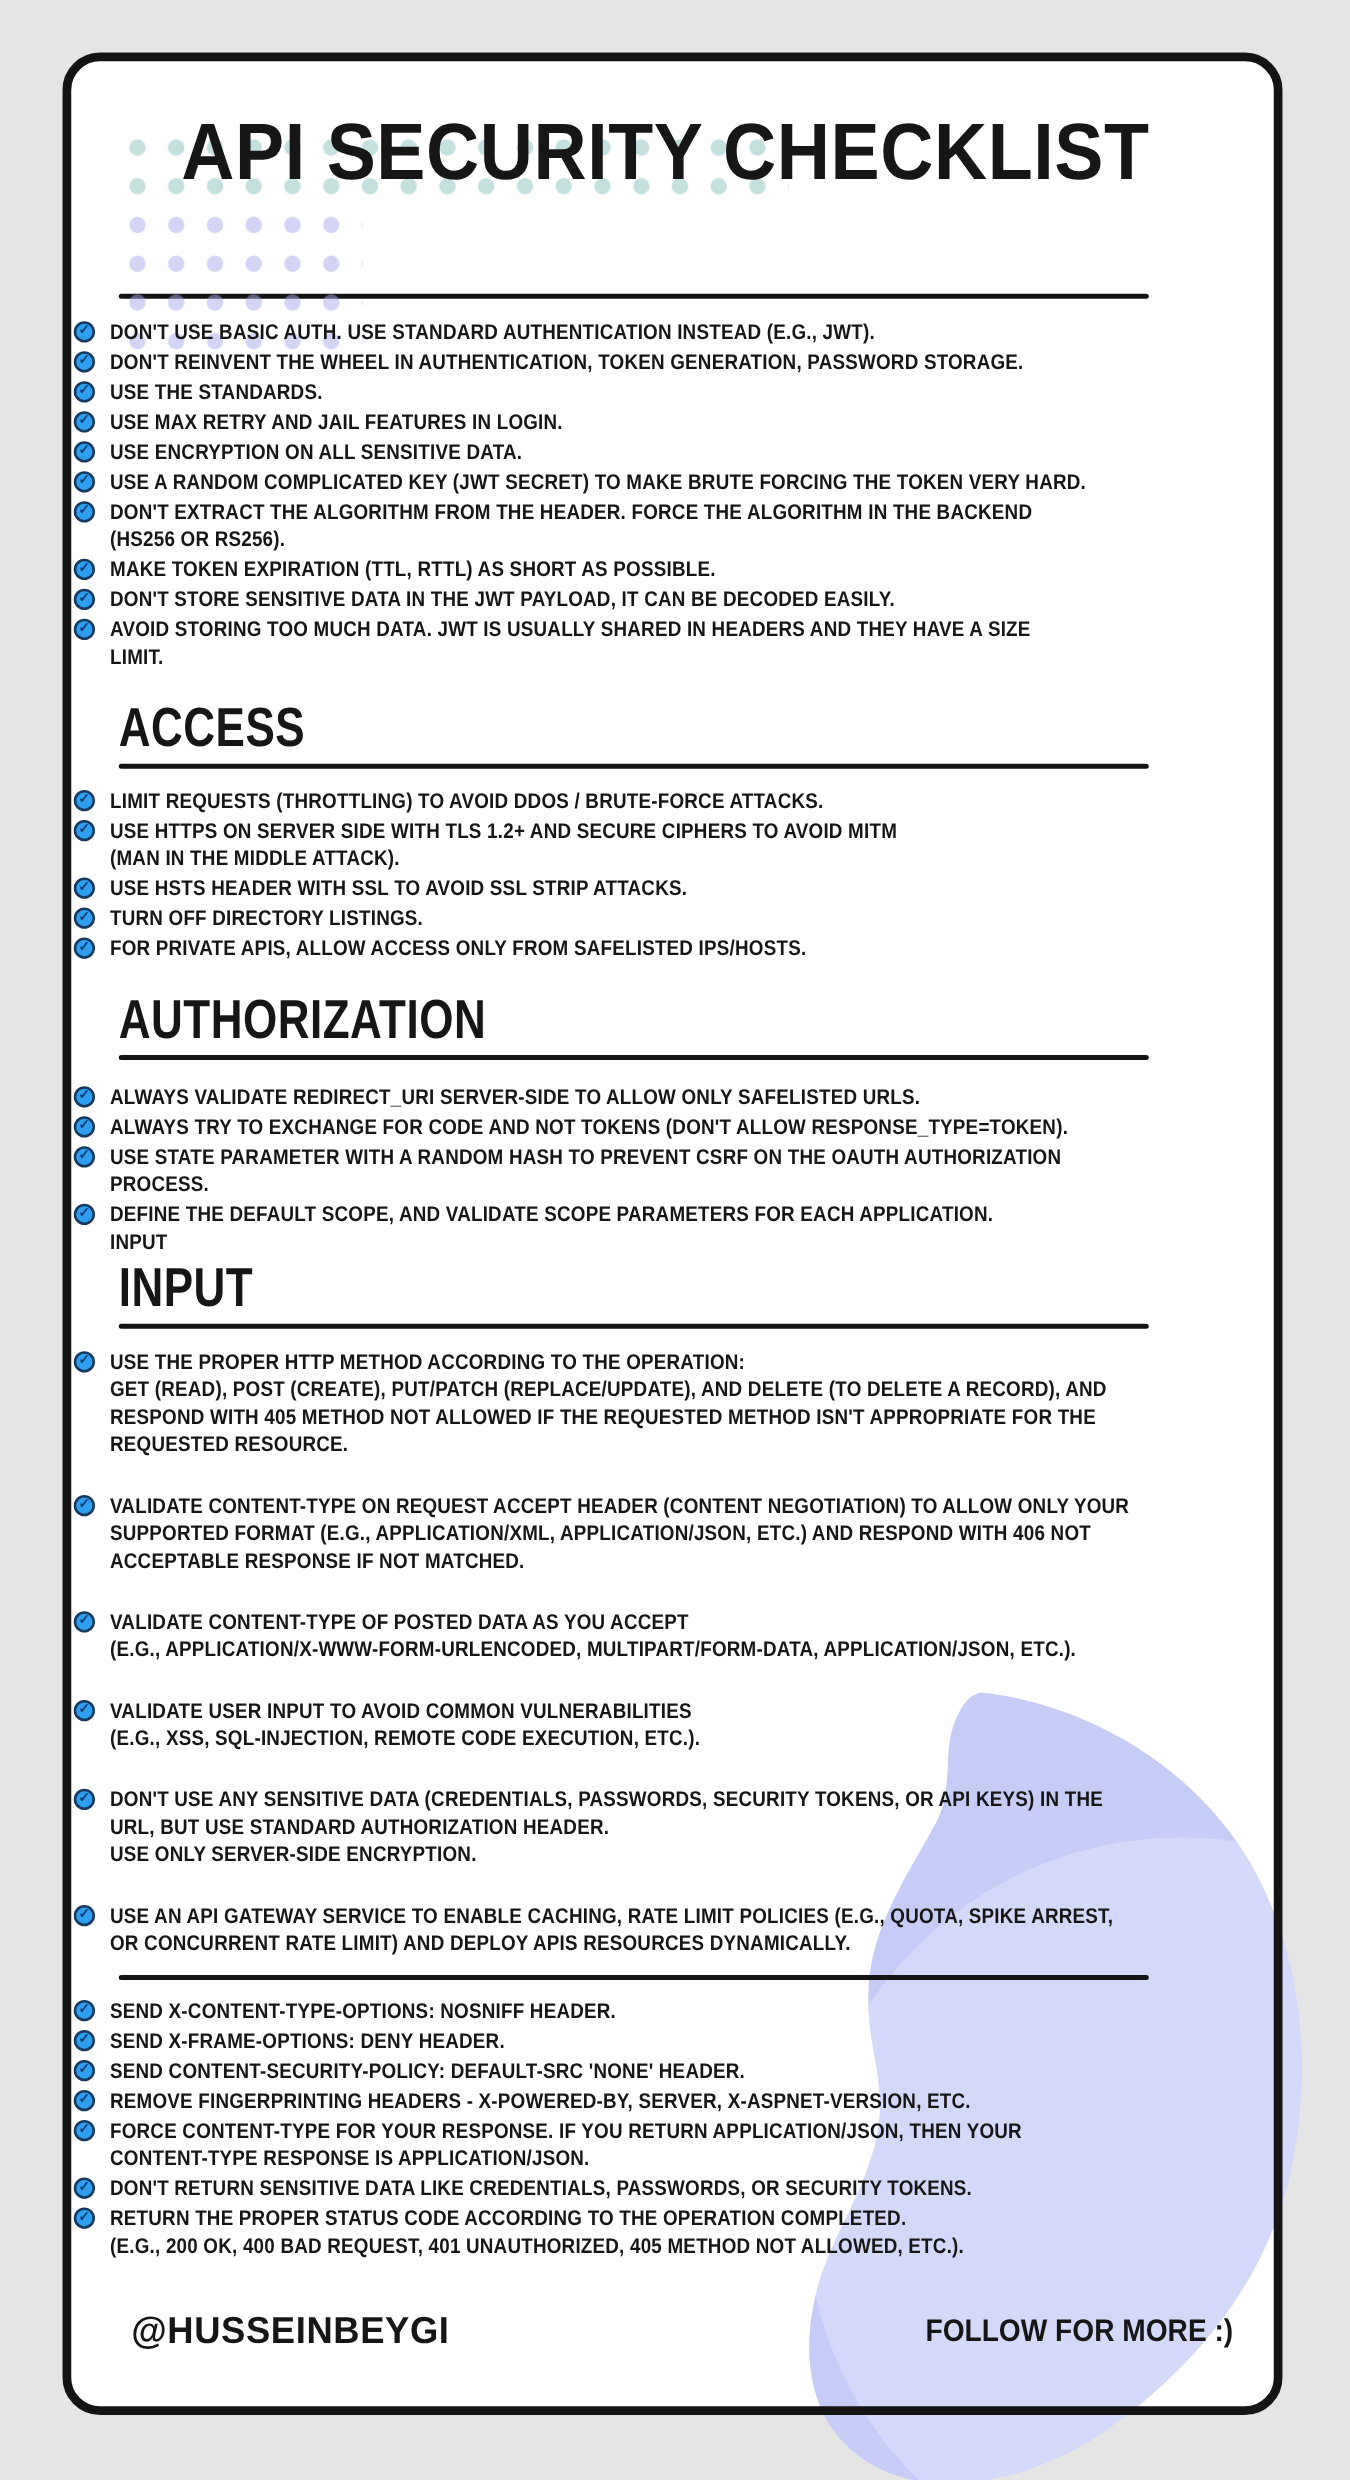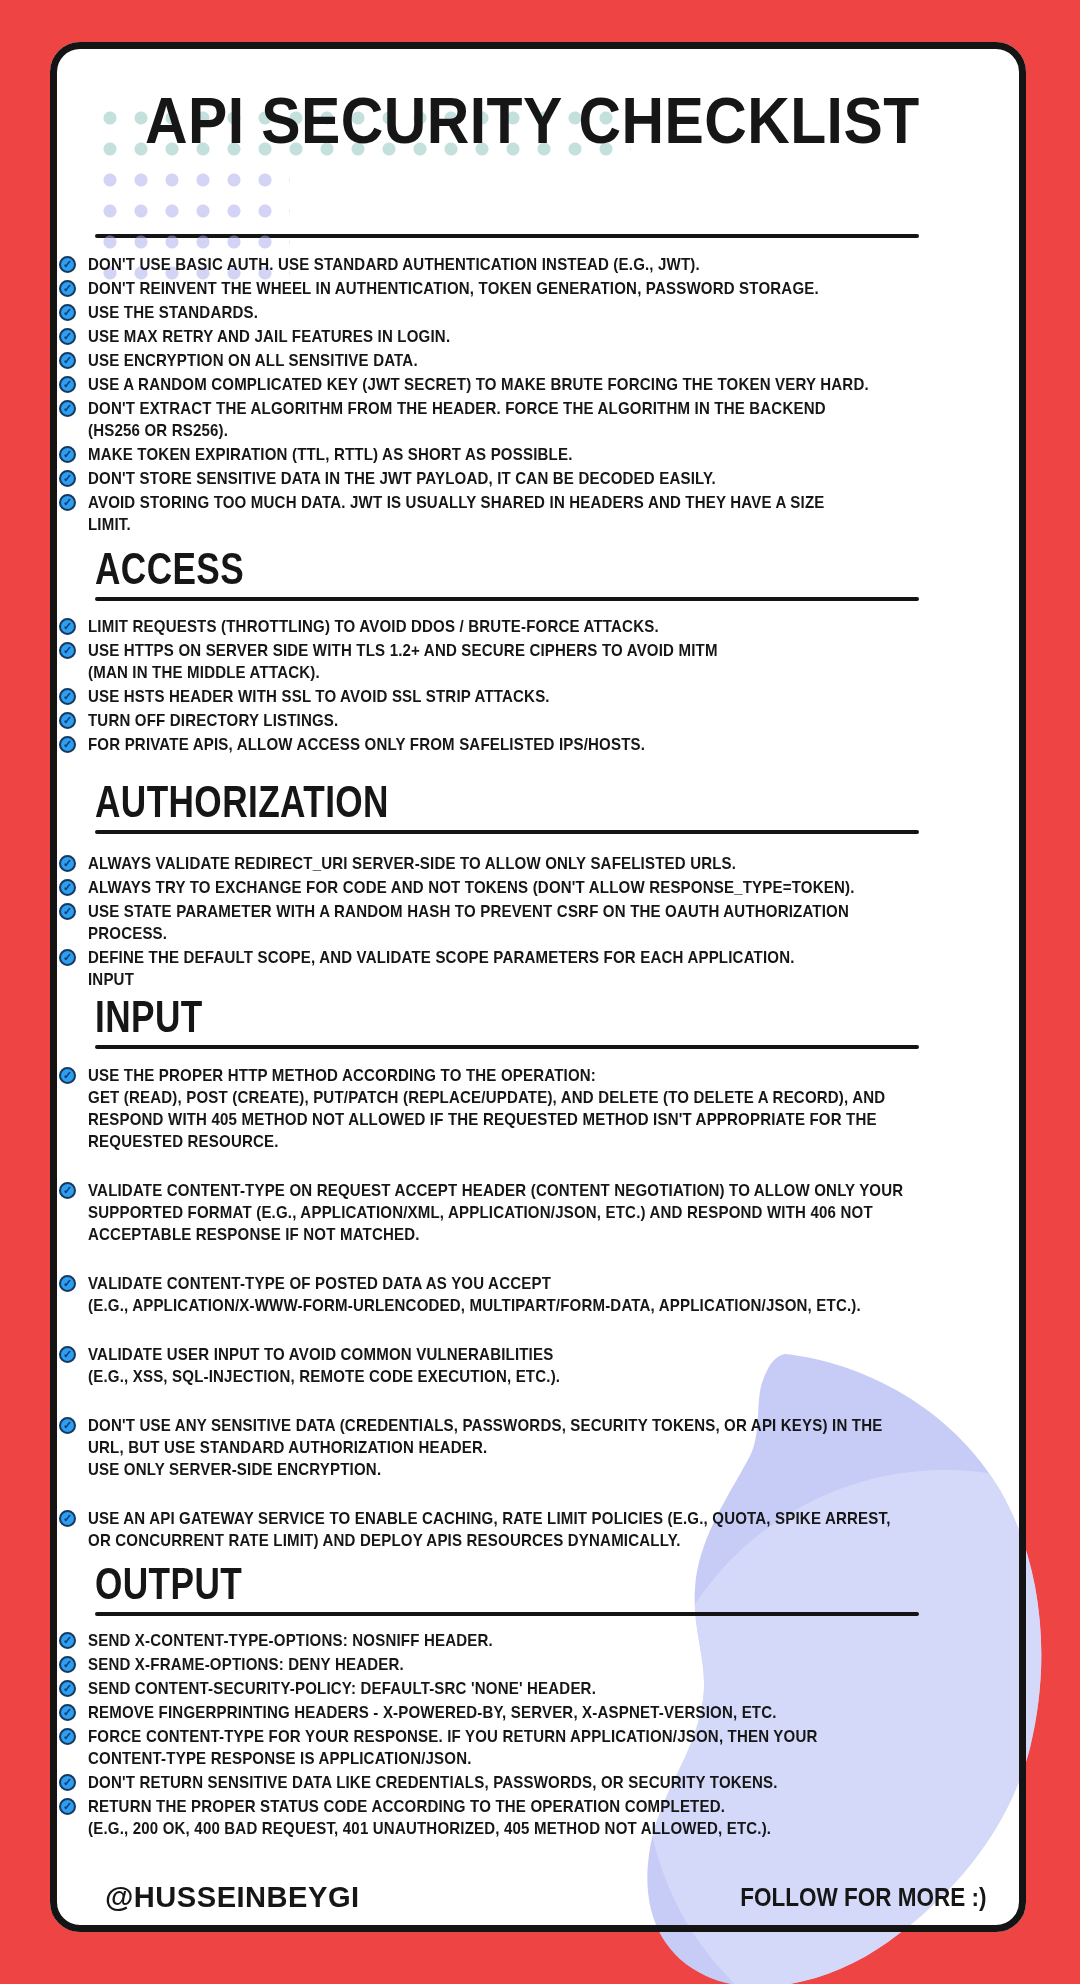--- a/index.html
+++ b/index.html
@@ -1,18 +1,18 @@
 <!DOCTYPE html>
 <html><head>
 <meta charset="utf-8">
 <style>
   * { margin:0; padding:0; box-sizing:border-box; }
   html,body { background:#ffffff; }
   body { font-family:"Liberation Sans", sans-serif; }
-  #page { position:relative; width:1080px; height:1984px; background:#ef4444; overflow:hidden; }
+  #page { position:relative; width:1080px; height:1984px; background:#e5e5e5; overflow:hidden; }
 
   
   .card-bg { position:absolute; left:50px; top:42px; width:976px; height:1890px;
              background:#ffffff; border-radius:30px; z-index:0; }
   .blob-wrap { position:absolute; left:600px; top:1340px; width:460px; height:644px; z-index:1; }
   .content { position:absolute; left:57px; top:49px; width:962px; height:1876px;
              padding-right:18px; z-index:2; color:#161616; }
   .card-border { position:absolute; left:50px; top:42px; width:976px; height:1890px;
                  border:7px solid #141414; border-radius:30px; z-index:3; pointer-events:none; }
 
@@ -28,21 +28,21 @@
   .cx { display:inline-block; transform-origin:0 50%; white-space:nowrap; }
 
   .title-row { position:relative; margin:40px 0 0 88px; line-height:64px; }
   .title-row .cx { font-size:64px; font-weight:700; letter-spacing:0.5px; transform:scaleX(0.92); }
 
   .sec h2 { margin-left:38px; line-height:36px; font-weight:700; }
   .sec h2 .cx { font-size:44px; transform:scaleX(0.80); letter-spacing:0.5px; }
   .rule { height:4px; background:#141414; width:824px; margin:3px 0 0 38px; border-radius:2px; }
   .sec-auth   { margin-top:64px; }
   .sec-auth .rule { margin-top:5px; }
-  .sec-access { margin-top:15px; }
+  .sec-access { margin-top:28px; }
   .sec-authz  { margin-top:28px; }
   .sec-input  { margin-top:8px; }
   .sec-output { margin-top:14px; }
 
   ul.items { list-style:none; margin:16px 0 0 0; padding-left:2px; }
   .sec-access ul.items { margin-top:15px; }
   .sec-authz  ul.items { margin-top:19px; }
   .sec-output ul.items { margin-top:14px; }
   ul.items li { display:flex; align-items:flex-start; gap:12px; }
   ul.items li + li { margin-top:2px; }
@@ -341,21 +341,20 @@
             </span>
             <span class="txt">
               <span class="t-item">USE AN API GATEWAY SERVICE TO ENABLE CACHING, RATE LIMIT POLICIES (E.G., QUOTA, SPIKE ARREST,
 OR CONCURRENT RATE LIMIT) AND DEPLOY APIS RESOURCES DYNAMICALLY.</span>
             </span>
           </li>
       </ul>
     </section>
 
     <section class="sec sec-output">
-      <h2><span class="cx">OUTPUT</span></h2>
       <div class="rule"></div>
       <ul class="items">
         <li>
             <span class="check">
               <i class="glyph">✓</i>
             </span>
             <span class="txt">
               <span class="t-item">SEND X-CONTENT-TYPE-OPTIONS: NOSNIFF HEADER.</span>
             </span>
           </li>

